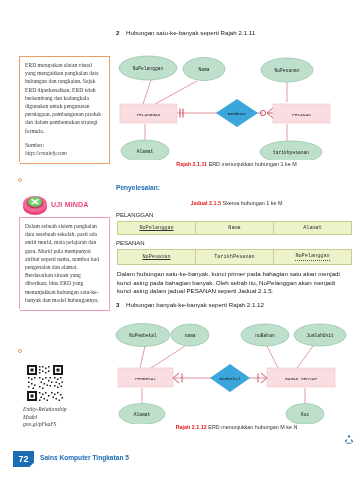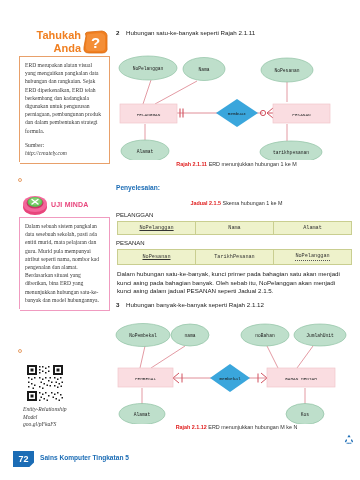--- a/index.html
+++ b/index.html
@@ -283,33 +283,20 @@
     font-family: "Liberation Mono", monospace;
     font-size: 4.4px;
     fill: #1a1a1a;
   }
 </style>
 </head>
 <body>
 
 <div class="sidebar">
 
-  <div class="ta-head">
-    <div class="ta-title">
-      <span>Tahukah</span><br>
-      <span>Anda</span>
-    </div>
-    <div class="ta-icon">
-      <svg width="27" height="25" viewBox="0 0 27 25">
-        <path d="M4 6 Q2 2 7 2 L20 1 Q26 2 25 8 L25 17 Q26 23 20 23 L7 23 Q1 23 2 17 Z" fill="#F07F20" stroke="#D96A10" stroke-width="0.8"></path>
-        <path d="M5 7 Q4 4 8 4 L19 3 Q24 4 23 9 L23 16 Q24 21 19 21 L8 21 Q3 21 4 16 Z" fill="#F4913C" opacity="0.85"></path>
-        <text x="13.5" y="18" font-family="'Liberation Sans',sans-serif" font-size="15" font-weight="bold" fill="#ffffff" text-anchor="middle">?</text>
-      </svg>
-    </div>
-  </div>
 
   <div class="ta-box">
     <div class="ta-text">ERD merupakan alatan visual yang mengaitkan pangkalan data hubungan dan rangkaian. Sejak ERD diperkenalkan, ERD telah berkembang dan kadangkala digunakan untuk pengurusan perniagaan, pembangunan produk dan dalam pembentukan strategi formula.</div>
     <div class="ta-src">
       <span class="lbl">Sumber:</span><br>
       <span>http://creately.com</span>
     </div>
   </div>
   <div class="corner-dot" style="left:18px; top:178px;"></div>
 

